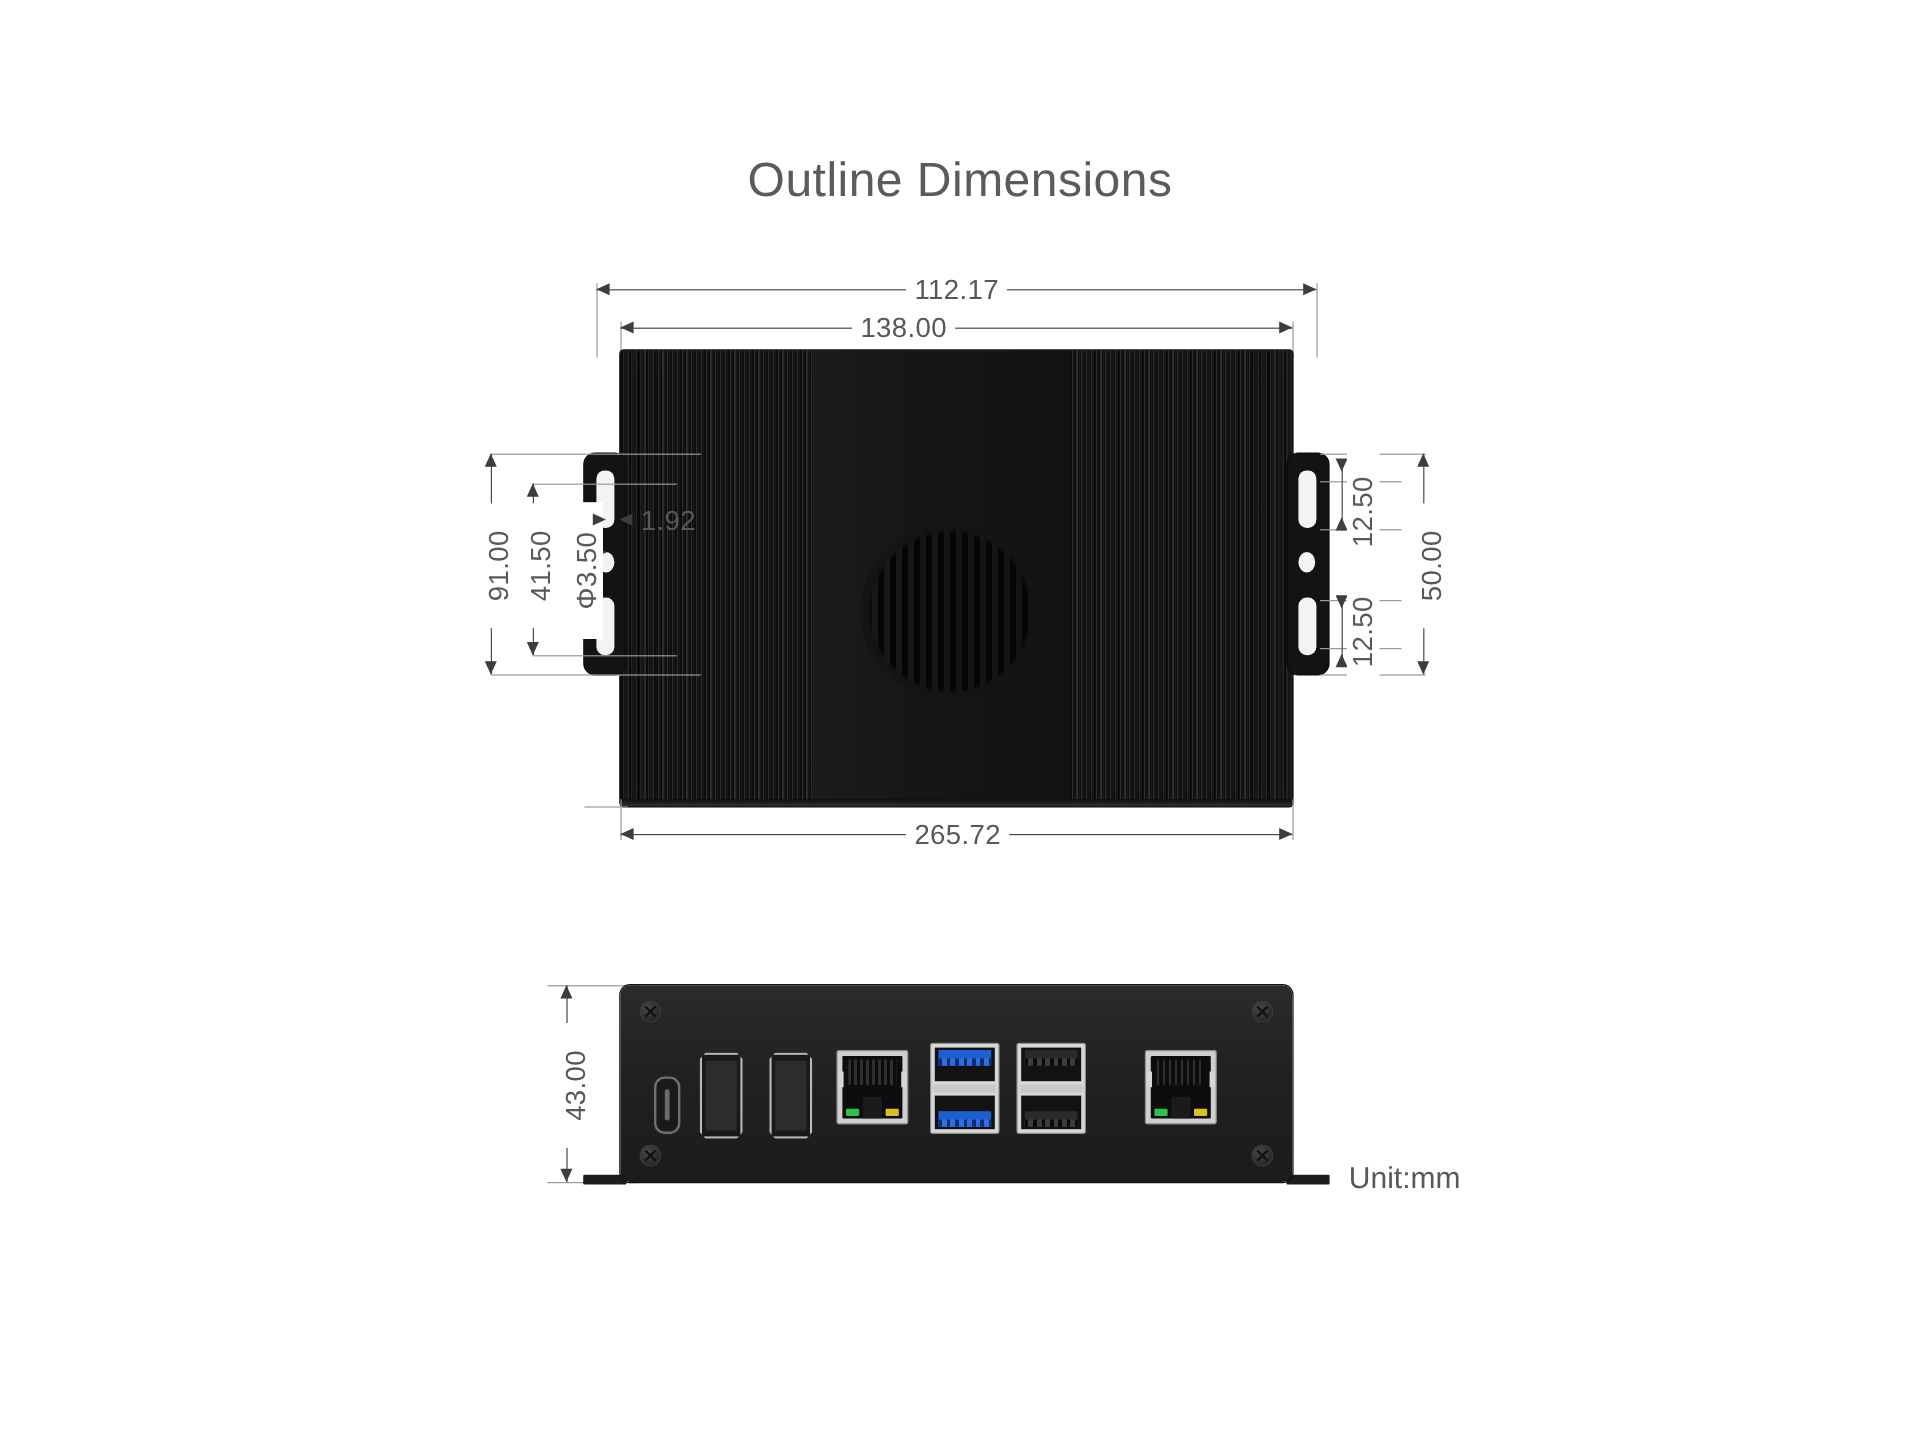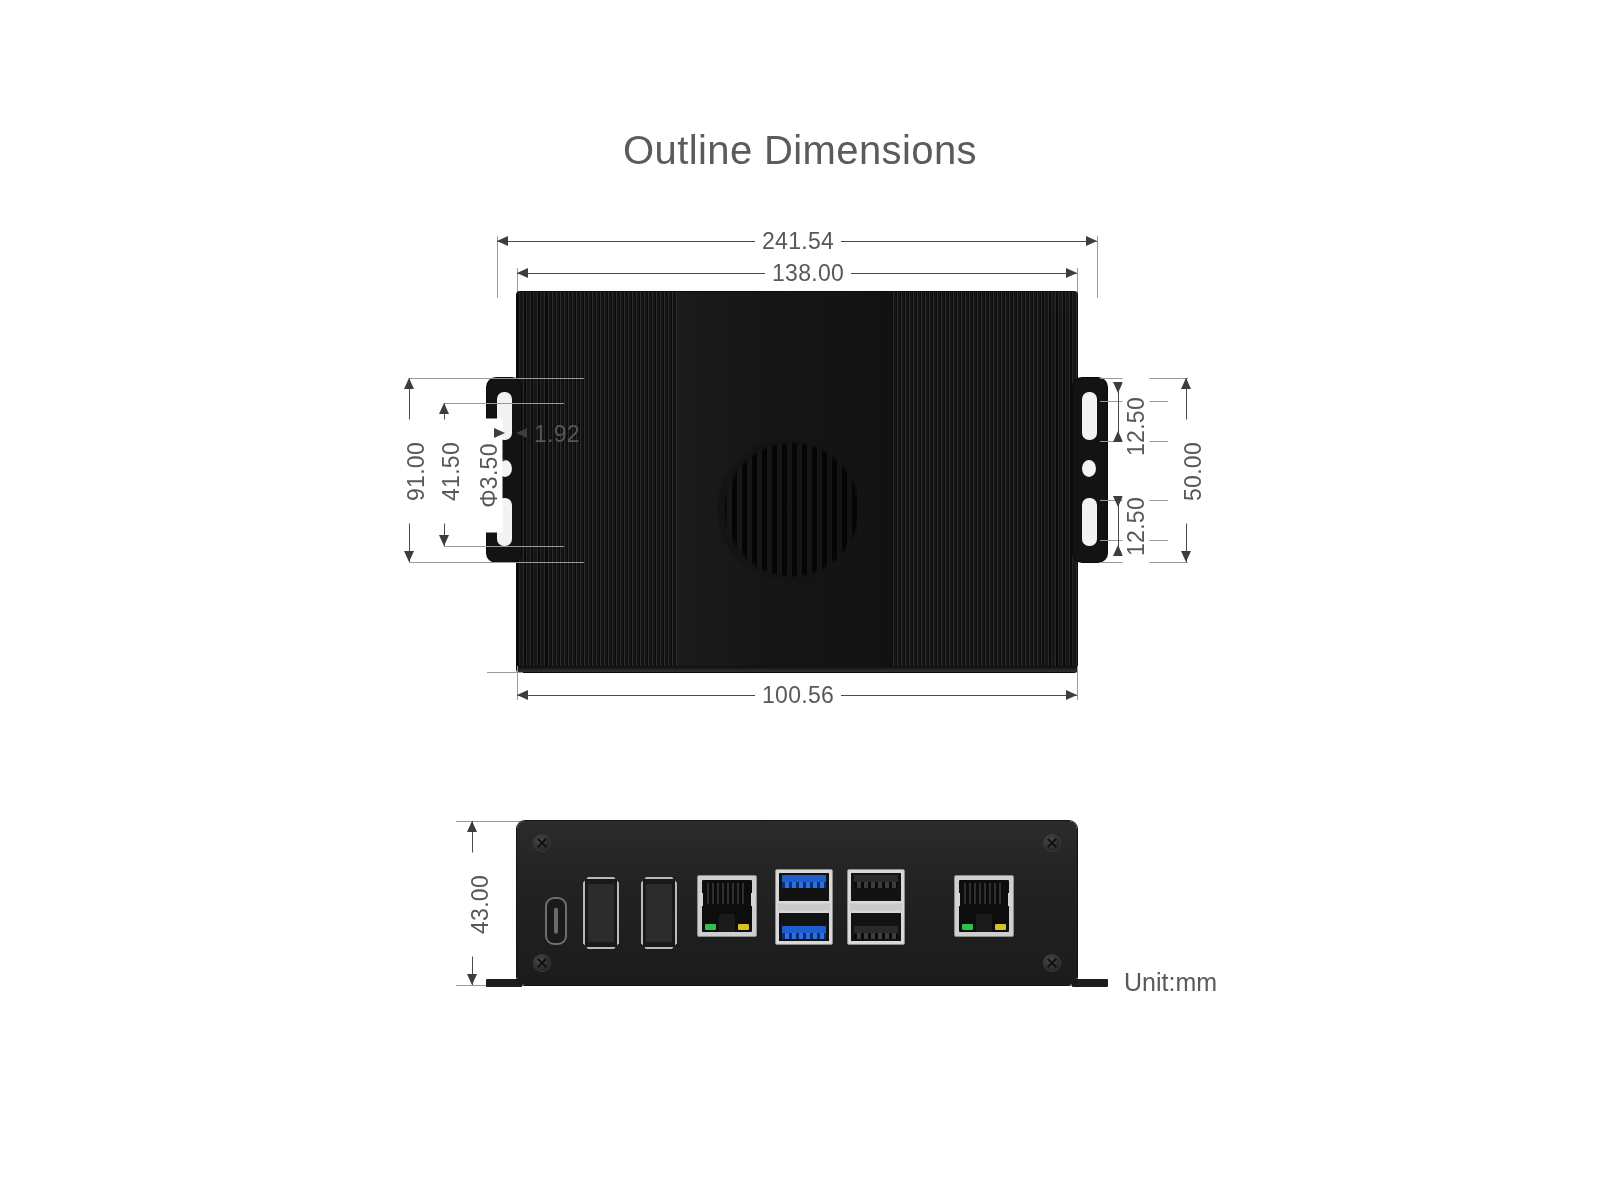--- a/index.html
+++ b/index.html
@@ -270,26 +270,26 @@
   <div class="title">Outline Dimensions</div>
 
   <div class="extline-v" style="left:497px;top:236px;height:62px;"></div>
   <div class="extline-v" style="left:1097px;top:236px;height:62px;"></div>
   <div class="extline-v" style="left:517px;top:268px;height:30px;"></div>
   <div class="extline-v" style="left:1077px;top:268px;height:30px;"></div>
 
   <div class="dimline-h" style="left:497px;top:241px;width:600px;"></div>
   <div class="arrow left" style="left:497px;top:236px;"></div>
   <div class="arrow right" style="left:1086px;top:236px;"></div>
-  <div class="dimtext" style="left:755px;top:228px;">241.54</div>
+  <div class="dimtext" style="left:755px;top:228px;">112.17</div>
 
   <div class="dimline-h" style="left:517px;top:273px;width:560px;"></div>
   <div class="arrow left" style="left:517px;top:268px;"></div>
   <div class="arrow right" style="left:1066px;top:268px;"></div>
-  <div class="dimtext" style="left:765px;top:260px;text-align:right;">138.00</div>
+  <div class="dimtext" style="left:710px;top:260px;text-align:right;">138.00</div>
 
   <div class="enclosure" style="left:517px;top:292px;width:560px;height:380px;">
     <div class="topedge"></div>
     <div class="fins" style="left:0px;width:30px;"></div>
     <div class="fins fine" style="left:30px;width:130px;"></div>
     <div class="panel-flat" style="left:160px;width:215px;"></div>
     <div class="fins fine" style="left:375px;width:150px;"></div>
     <div class="fins" style="left:525px;width:35px;"></div>
 
     <div class="vent" style="left:200px;top:145px;width:150px;height:145px;">
@@ -355,21 +355,21 @@
   <div class="arrow down" style="left:1113px;top:496px;"></div>
   <div class="arrow up" style="left:1113px;top:545px;"></div>
   <div class="dimtext vert" style="left:1084px;top:513px;width:90px;text-align:center;">12.50</div>
 
   <div class="extline-v" style="left:517px;top:666px;height:34px;"></div>
   <div class="extline-v" style="left:1077px;top:666px;height:34px;"></div>
   <div class="extline-h" style="left:487px;top:672px;width:36px;"></div>
   <div class="dimline-h" style="left:517px;top:695px;width:560px;"></div>
   <div class="arrow left" style="left:517px;top:690px;"></div>
   <div class="arrow right" style="left:1066px;top:690px;"></div>
-  <div class="dimtext" style="left:755px;top:682px;">100.56</div>
+  <div class="dimtext" style="left:755px;top:682px;">265.72</div>
 
   <div class="extline-h" style="left:456px;top:821px;width:75px;"></div>
   <div class="extline-h" style="left:456px;top:985px;width:75px;"></div>
 
   <div class="dimline-v" style="left:472px;top:821px;height:164px;"></div>
   <div class="arrow up" style="left:467px;top:821px;"></div>
   <div class="arrow down" style="left:467px;top:974px;"></div>
   <div class="dimtext vert" style="left:428px;top:891px;width:90px;text-align:center;">43.00</div>
 
   <div class="foot" style="left:486px;top:979px;width:36px;"></div>

